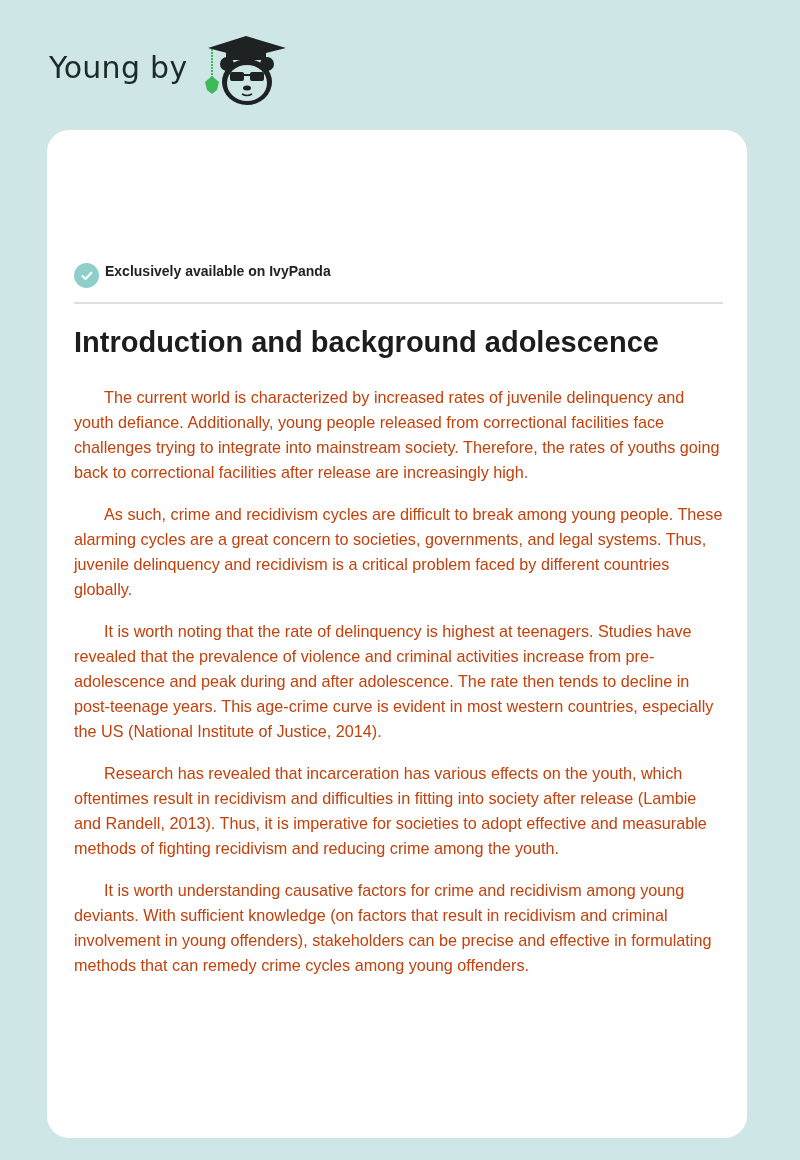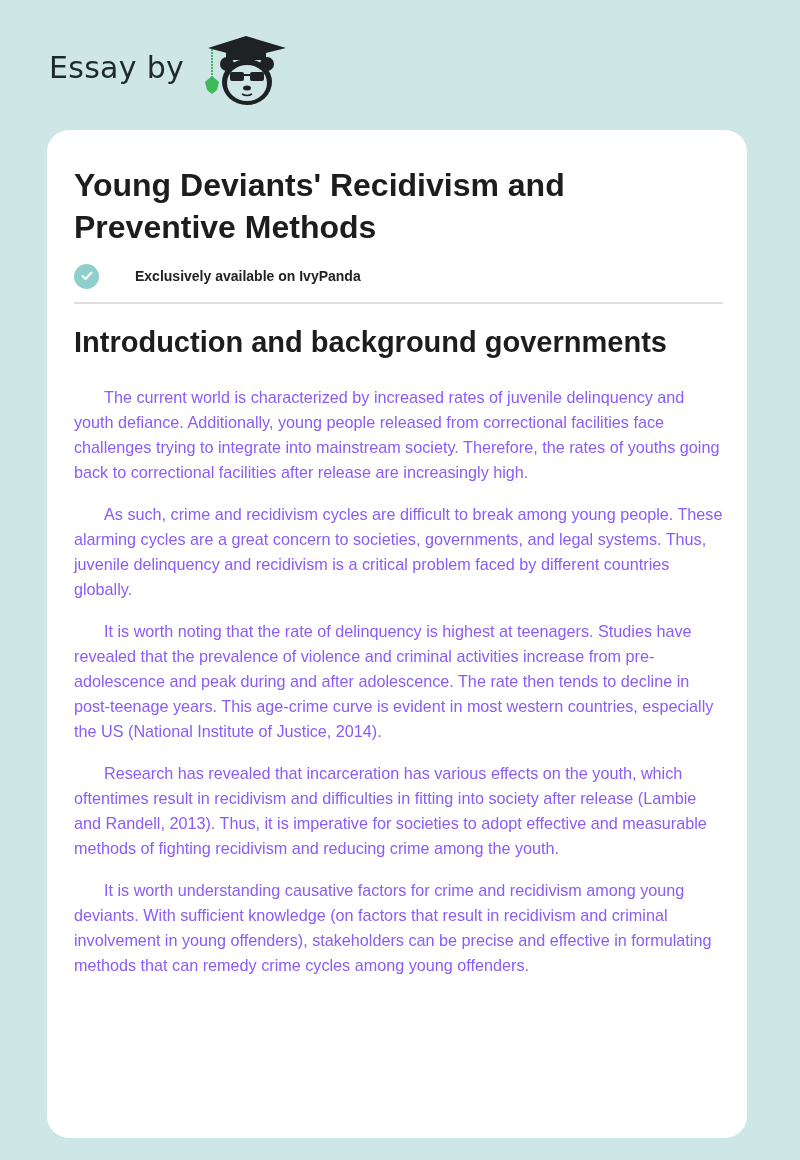--- a/index.html
+++ b/index.html
@@ -31,47 +31,47 @@
     position: absolute; left: 47px; top: 130px; width: 700px; height: 1008px;
     background: #ffffff; border-radius: 22px;
   }
   .title {
     position: absolute; left: 27px; top: 34px; width: 640px;
     font-size: 32px; font-weight: bold; line-height: 42px; color: #1d1d1d;
     margin: 0;
   }
   .badge {
     position: absolute; left: 27px; top: 133px; height: 26px;
-    display: flex; align-items: center; gap: 30px;
+    display: flex; align-items: flex-start;
   }
   .badge-icon {
     width: 25px; height: 25px; border-radius: 50%; background: #8fcfcb;
     display: flex; align-items: center; justify-content: center; margin-right: 6px;
   }
   .badge-text { font-size: 14px; font-weight: bold; color: #222; }
   .divider {
     position: absolute; left: 27px; top: 172px; width: 649px; height: 2px; background: #dedede;
   }
   .section-title {
     position: absolute; left: 27px; top: 192px; margin: 0;
     font-size: 29px; font-weight: bold; color: #1d1d1d; line-height: 40px;
   }
   .body-text {
     position: absolute; left: 27px; top: 255px; width: 652px;
   }
   .para {
-    font-size: 16.2px; line-height: 25px; color: #8b5cf6; margin: 0 0 17px 0;
+    font-size: 16.2px; line-height: 25px; color: #c2410c; margin: 0 0 17px 0;
     text-indent: 30px;
   }
 </style>
 </head>
 <body>
 
 <div class="header">
-  <span class="essay-by">Essay by</span>
+  <span class="essay-by">Young by</span>
   <span class="logo-icon">
     <svg width="92" height="74" viewBox="0 0 92 74">
 
       <polygon points="8,14 46,2 86,14 46,24" fill="#1e2222"></polygon>
       <rect x="26" y="16" width="40" height="10" fill="#1e2222"></rect>
 
       <line x1="12" y1="15" x2="12" y2="46" stroke="#3cb95a" stroke-width="2" stroke-dasharray="2,1"></line>
       <path d="M5,48 L12,42 L19,48 L17,56 L12,60 L7,56 Z" fill="#3cb95a"></path>
 
       <circle cx="27" cy="30" r="7" fill="#1e2222"></circle>
@@ -84,34 +84,33 @@
       <rect x="50" y="38" width="14" height="9" rx="2" fill="#1e2222"></rect>
       <rect x="44" y="40" width="6" height="2" fill="#1e2222"></rect>
 
       <ellipse cx="47" cy="54" rx="4" ry="2.5" fill="#1e2222"></ellipse>
       <path d="M42,60 Q47,63 52,60" stroke="#1e2222" stroke-width="1.5" fill="none"></path>
     </svg>
   </span>
 </div>
 
 <div class="card">
-  <h1 class="title">Young Deviants' Recidivism and Preventive Methods</h1>
 
   <div class="badge">
     <span class="badge-icon">
       <svg width="12" height="10" viewBox="0 0 12 10">
           <path d="M1.5,5 L4.5,8 L10.5,1.5" stroke="#ffffff" stroke-width="2" fill="none" stroke-linecap="round" stroke-linejoin="round"></path>
         </svg>
     </span>
     <span class="badge-text">Exclusively available on IvyPanda</span>
   </div>
 
   <div class="divider"></div>
 
-  <h2 class="section-title">Introduction and background governments</h2>
+  <h2 class="section-title">Introduction and background adolescence</h2>
 
   <div class="body-text">
     <p class="para">The current world is characterized by increased rates of juvenile delinquency and youth defiance. Additionally, young people released from correctional facilities face challenges trying to integrate into mainstream society. Therefore, the rates of youths going back to correctional facilities after release are increasingly high.</p>
     <p class="para">As such, crime and recidivism cycles are difficult to break among young people. These alarming cycles are a great concern to societies, governments, and legal systems. Thus, juvenile delinquency and recidivism is a critical problem faced by different countries globally.</p>
     <p class="para">It is worth noting that the rate of delinquency is highest at teenagers. Studies have revealed that the prevalence of violence and criminal activities increase from pre-adolescence and peak during and after adolescence. The rate then tends to decline in post-teenage years. This age-crime curve is evident in most western countries, especially the US (National Institute of Justice, 2014).</p>
     <p class="para">Research has revealed that incarceration has various effects on the youth, which oftentimes result in recidivism and difficulties in fitting into society after release (Lambie and Randell, 2013). Thus, it is imperative for societies to adopt effective and measurable methods of fighting recidivism and reducing crime among the youth.</p>
     <p class="para">It is worth understanding causative factors for crime and recidivism among young deviants. With sufficient knowledge (on factors that result in recidivism and criminal involvement in young offenders), stakeholders can be precise and effective in formulating methods that can remedy crime cycles among young offenders.</p>
   </div>
 </div>
 

